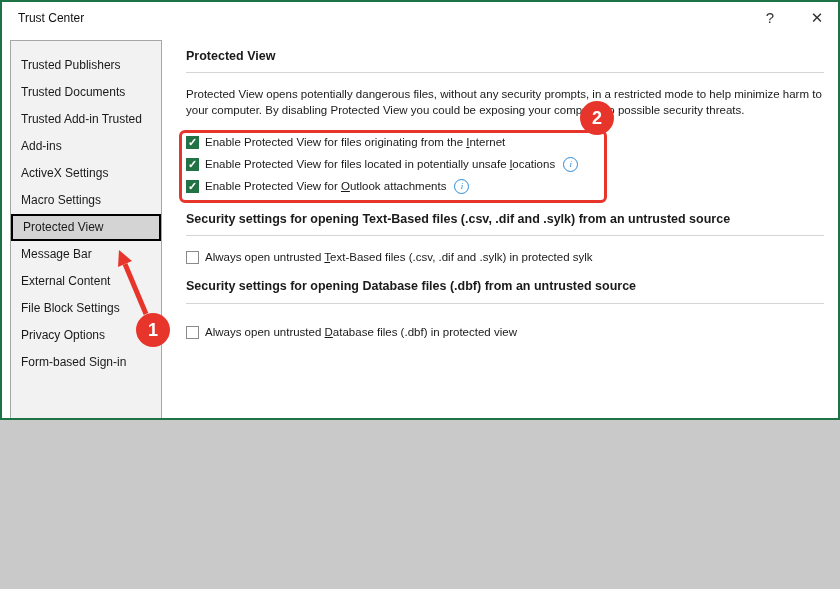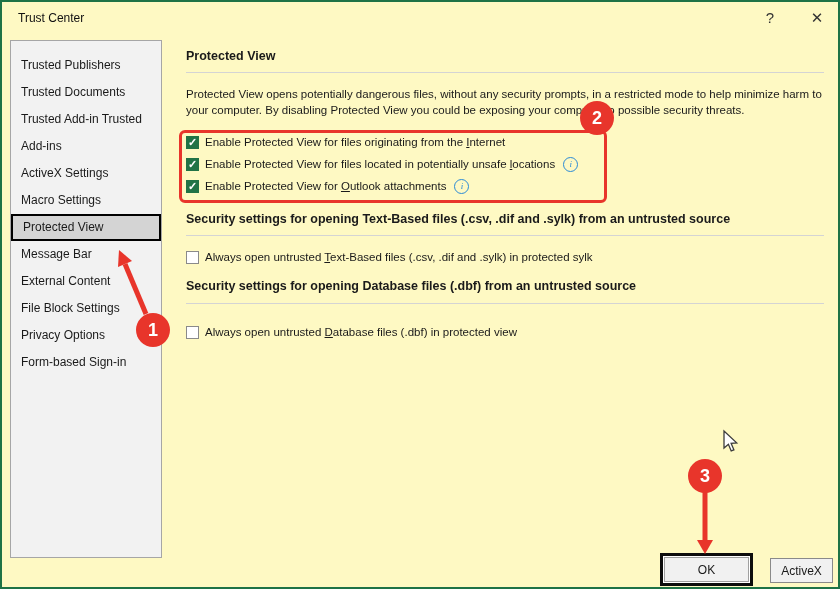--- a/index.html
+++ b/index.html
@@ -1,18 +1,18 @@
 <!DOCTYPE html>
 <html><head>
 <meta charset="utf-8">
 <style>
   html,body{margin:0;padding:0;background:#c9c9c9;}
   .screen{
-    position:relative;width:840px;height:589px;box-sizing:border-box;
-    background:#fef9c3;border:2px solid #1E7346;overflow:hidden;
+    position:relative;width:840px;height:420px;box-sizing:border-box;
+    background:#ffffff;border:2px solid #1E7346;overflow:hidden;
     font-family:"Liberation Sans",sans-serif;color:#1a1a1a;
   }
   
   .titlebar-title{position:absolute;left:16px;top:9px;font-size:12px;color:#111;}
   .title-btn{position:absolute;top:5px;width:26px;height:22px;text-align:center;
     line-height:22px;font-size:15px;color:#333;cursor:default;}
   .help-btn{left:755px;}
   .close-btn{left:802px;}
   
   .sidebar{position:absolute;left:8px;top:38px;width:152px;height:518px;

